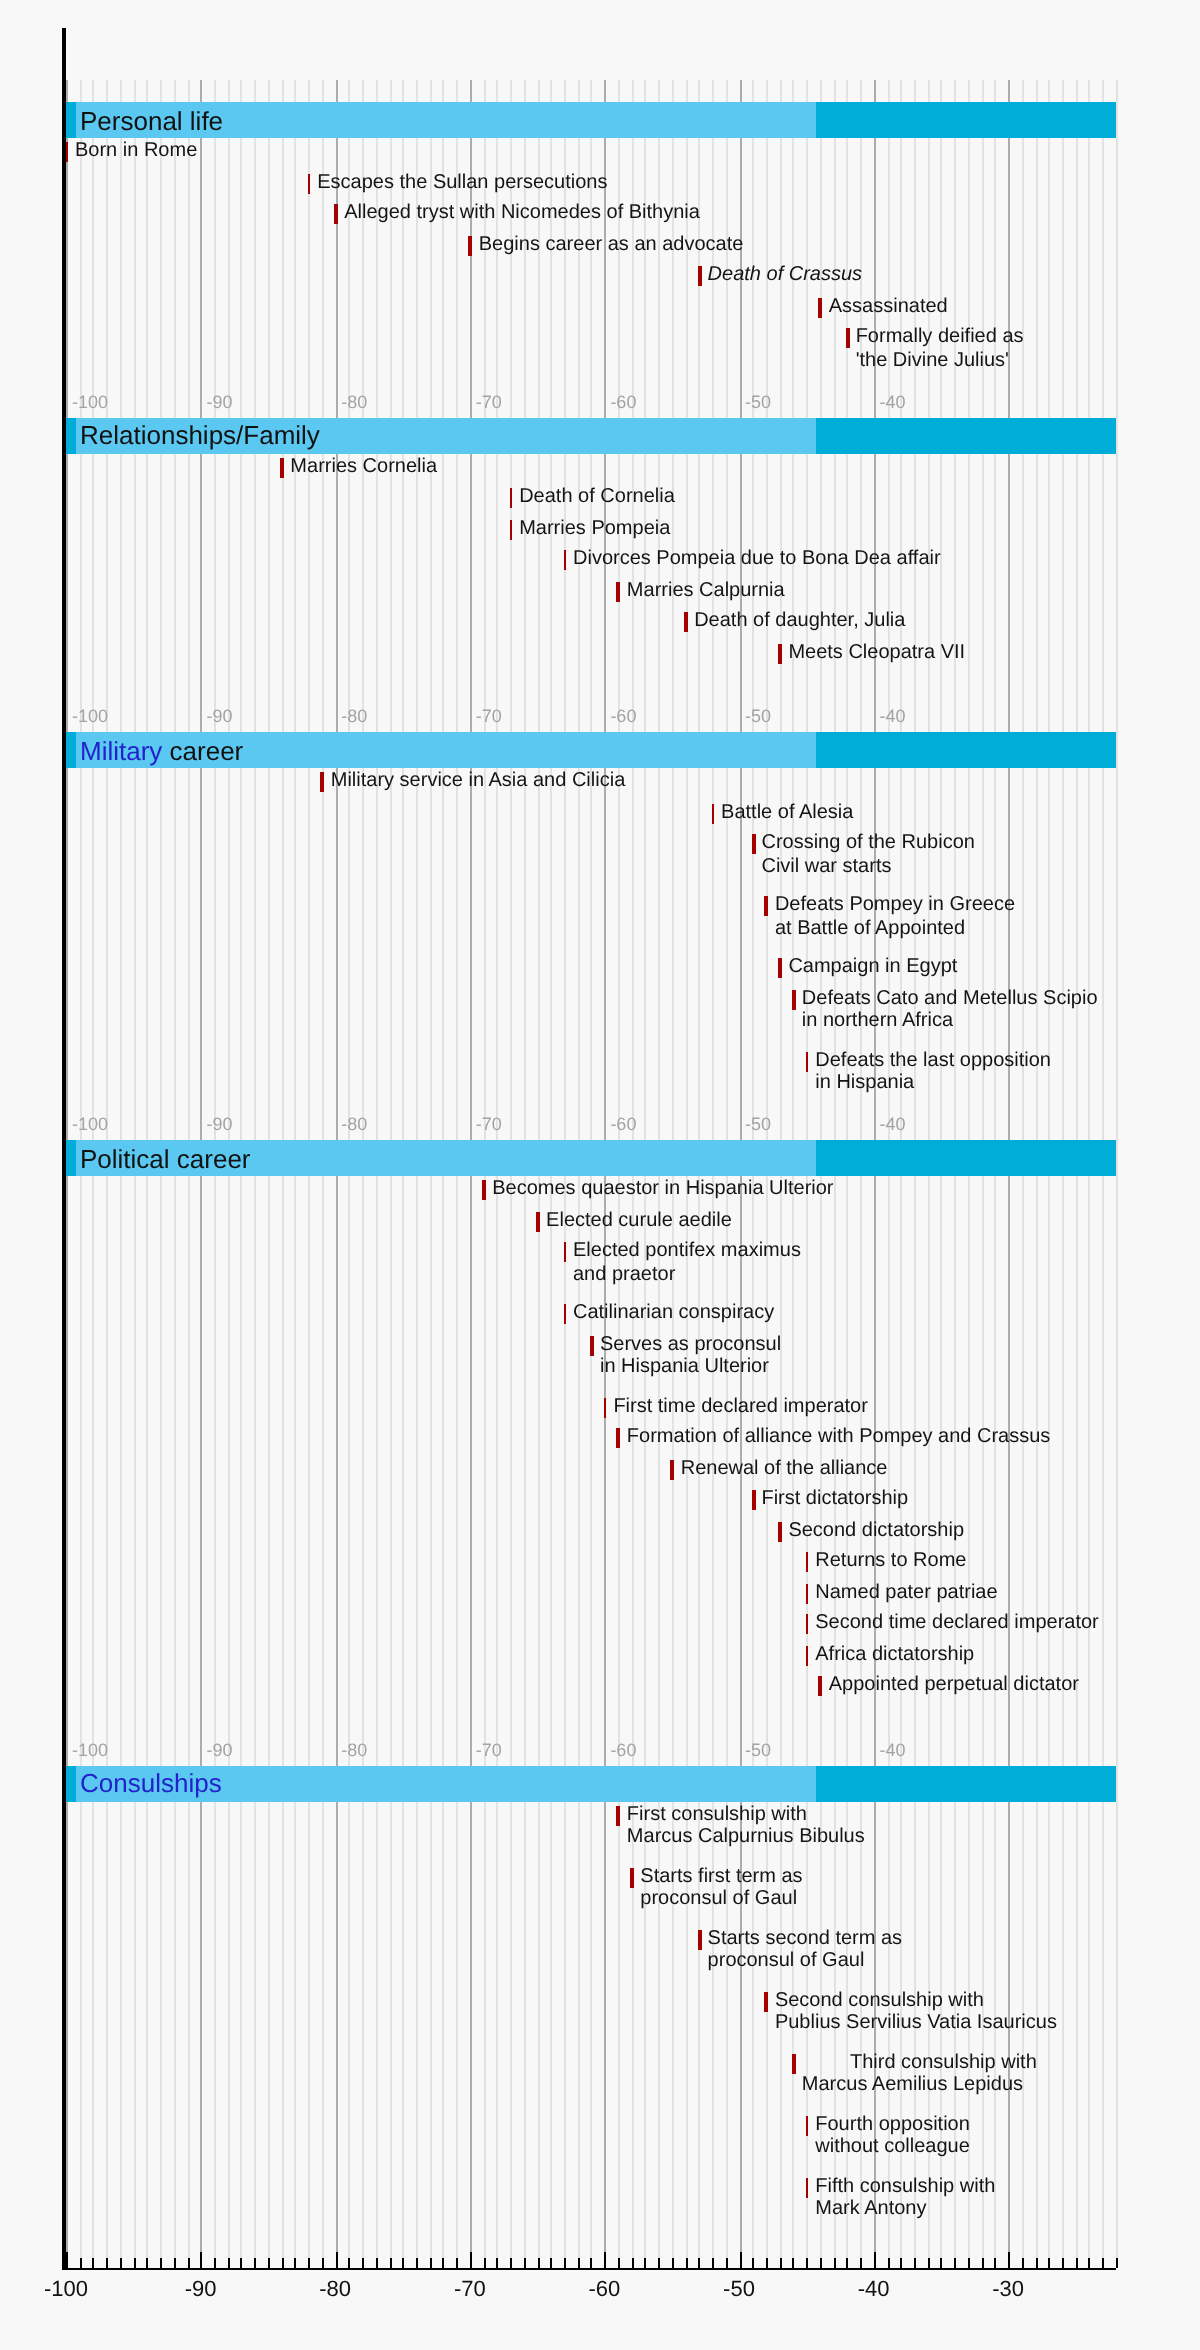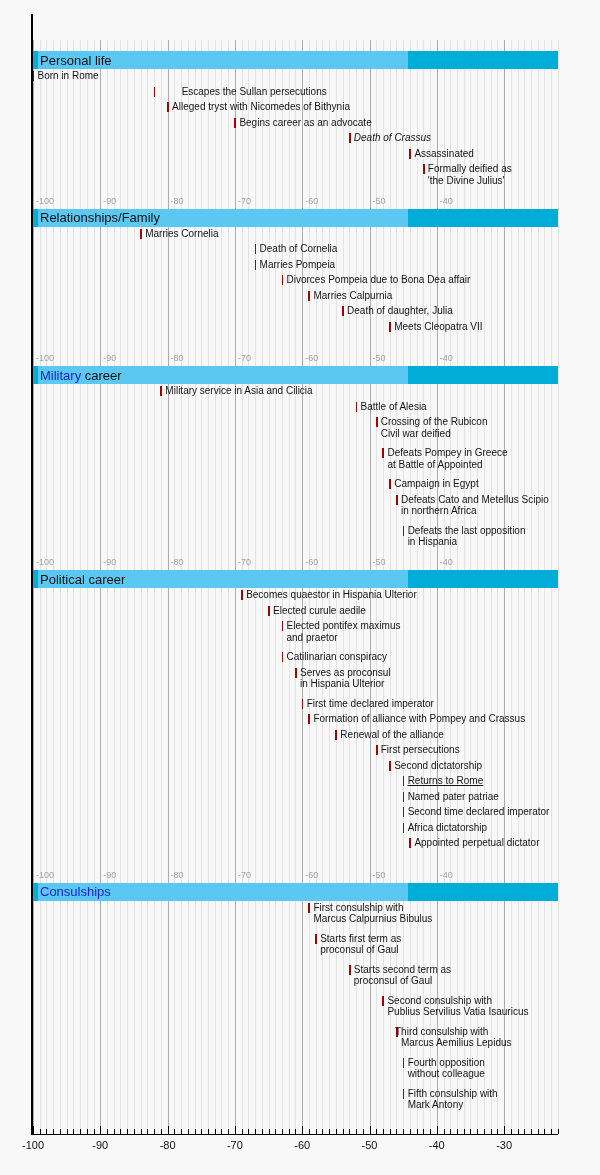--- a/index.html
+++ b/index.html
@@ -106,21 +106,21 @@
       <div class="abs" style="left: 544.48px; top: 40px; width: 1px; height: 1093.5px; background: rgb(226, 226, 226);"></div>
       <div class="abs" style="left: 551.21px; top: 40px; width: 1px; height: 1093.5px; background: rgb(226, 226, 226);"></div>
       <div class="abs" style="left: 557.94px; top: 40px; width: 1px; height: 1093.5px; background: rgb(226, 226, 226);"></div>
       <div class="abs" style="left: 31.5px; top: 51px; width: 6.211px; height: 18px; background: rgb(0, 172, 216);"></div>
       <div class="abs" style="left: 37.711px; top: 51px; width: 370.15px; height: 18px; background: rgb(90, 200, 240);"></div>
       <div class="abs" style="left: 407.861px; top: 51px; width: 150.139px; height: 18px; background: rgb(0, 172, 216);"></div>
       <div class="abs bar-title" style="left: 40px; top: 53.5px; color: rgb(17, 17, 17);"><span style="color: rgb(17, 17, 17);">Personal life</span></div>
       <div class="abs" style="left: 32.5px; top: 71px; width: 1.8px; height: 10px; background: rgb(164, 0, 0);"></div>
       <div class="abs evt-line" style="left: 37.5px; top: 70px; color: rgb(20, 20, 20);">Born in Rome</div>
       <div class="abs" style="left: 153.64px; top: 86.5px; width: 1.8px; height: 10px; background: rgb(164, 0, 0);"></div>
-      <div class="abs evt-line" style="left: 158.64px; top: 85.5px; color: rgb(20, 20, 20); margin-left: 23px;">Escapes the Sullan persecutions</div>
+      <div class="abs evt-line" style="left: 158.64px; top: 85.5px; color: rgb(20, 20, 20);">Escapes the Sullan persecutions</div>
       <div class="abs" style="left: 167.1px; top: 102px; width: 1.8px; height: 10px; background: rgb(164, 0, 0);"></div>
       <div class="abs evt-line" style="left: 172.1px; top: 101px; color: rgb(20, 20, 20);">Alleged tryst with Nicomedes of Bithynia</div>
       <div class="abs" style="left: 234.4px; top: 117.5px; width: 1.8px; height: 10px; background: rgb(164, 0, 0);"></div>
       <div class="abs evt-line" style="left: 239.4px; top: 116.5px; color: rgb(20, 20, 20);">Begins career as an advocate</div>
       <div class="abs" style="left: 348.81px; top: 133px; width: 1.8px; height: 10px; background: rgb(164, 0, 0);"></div>
       <div class="abs evt-line" style="left: 353.81px; top: 132px; color: rgb(20, 20, 20); font-style: italic;">Death of Crassus</div>
       <div class="abs" style="left: 409.38px; top: 148.5px; width: 1.8px; height: 10px; background: rgb(164, 0, 0);"></div>
       <div class="abs evt-line" style="left: 414.38px; top: 147.5px; color: rgb(20, 20, 20);">Assassinated</div>
       <div class="abs" style="left: 422.84px; top: 164px; width: 1.8px; height: 10px; background: rgb(164, 0, 0);"></div>
       <div class="abs evt-line" style="left: 427.84px; top: 163px; color: rgb(20, 20, 20);">Formally deified as</div>
@@ -160,21 +160,21 @@
       <div class="abs" style="left: 31.5px; top: 366px; width: 6.211px; height: 18px; background: rgb(0, 172, 216);"></div>
       <div class="abs" style="left: 37.711px; top: 366px; width: 370.15px; height: 18px; background: rgb(90, 200, 240);"></div>
       <div class="abs" style="left: 407.861px; top: 366px; width: 150.139px; height: 18px; background: rgb(0, 172, 216);"></div>
       <div class="abs bar-title" style="left: 40px; top: 368.5px; color: rgb(17, 17, 17);"><span style="color: rgb(34, 34, 204);">Military</span><span style="color: rgb(17, 17, 17);"> career</span></div>
       <div class="abs" style="left: 160.37px; top: 386px; width: 1.8px; height: 10px; background: rgb(164, 0, 0);"></div>
       <div class="abs evt-line" style="left: 165.37px; top: 385px; color: rgb(20, 20, 20);">Military service in Asia and Cilicia</div>
       <div class="abs" style="left: 355.54px; top: 401.5px; width: 1.8px; height: 10px; background: rgb(164, 0, 0);"></div>
       <div class="abs evt-line" style="left: 360.54px; top: 400.5px; color: rgb(20, 20, 20);">Battle of Alesia</div>
       <div class="abs" style="left: 375.73px; top: 417px; width: 1.8px; height: 10px; background: rgb(164, 0, 0);"></div>
       <div class="abs evt-line" style="left: 380.73px; top: 416px; color: rgb(20, 20, 20);">Crossing of the Rubicon</div>
-      <div class="abs evt-line" style="left: 380.73px; top: 427.5px; color: rgb(20, 20, 20);">Civil war deified</div>
+      <div class="abs evt-line" style="left: 380.73px; top: 427.5px; color: rgb(20, 20, 20);">Civil war starts</div>
       <div class="abs" style="left: 382.46px; top: 448px; width: 1.8px; height: 10px; background: rgb(164, 0, 0);"></div>
       <div class="abs evt-line" style="left: 387.46px; top: 447px; color: rgb(20, 20, 20);">Defeats Pompey in Greece</div>
       <div class="abs evt-line" style="left: 387.46px; top: 458.5px; color: rgb(20, 20, 20);">at Battle of Appointed</div>
       <div class="abs" style="left: 389.19px; top: 479px; width: 1.8px; height: 10px; background: rgb(164, 0, 0);"></div>
       <div class="abs evt-line" style="left: 394.19px; top: 478px; color: rgb(20, 20, 20);">Campaign in Egypt</div>
       <div class="abs" style="left: 395.92px; top: 494.5px; width: 1.8px; height: 10px; background: rgb(164, 0, 0);"></div>
       <div class="abs evt-line" style="left: 400.92px; top: 493.5px; color: rgb(20, 20, 20);">Defeats Cato and Metellus Scipio</div>
       <div class="abs evt-line" style="left: 400.92px; top: 505px; color: rgb(20, 20, 20);">in northern Africa</div>
       <div class="abs" style="left: 402.65px; top: 525.5px; width: 1.8px; height: 10px; background: rgb(164, 0, 0);"></div>
       <div class="abs evt-line" style="left: 407.65px; top: 524.5px; color: rgb(20, 20, 20);">Defeats the last opposition</div>
@@ -202,25 +202,25 @@
       <div class="abs" style="left: 294.97px; top: 667.5px; width: 1.8px; height: 10px; background: rgb(164, 0, 0);"></div>
       <div class="abs evt-line" style="left: 299.97px; top: 666.5px; color: rgb(20, 20, 20);">Serves as proconsul</div>
       <div class="abs evt-line" style="left: 299.97px; top: 678px; color: rgb(20, 20, 20);">in Hispania Ulterior</div>
       <div class="abs" style="left: 301.7px; top: 698.5px; width: 1.8px; height: 10px; background: rgb(164, 0, 0);"></div>
       <div class="abs evt-line" style="left: 306.7px; top: 697.5px; color: rgb(20, 20, 20);">First time declared imperator</div>
       <div class="abs" style="left: 308.43px; top: 714px; width: 1.8px; height: 10px; background: rgb(164, 0, 0);"></div>
       <div class="abs evt-line" style="left: 313.43px; top: 713px; color: rgb(20, 20, 20);">Formation of alliance with Pompey and Crassus</div>
       <div class="abs" style="left: 335.35px; top: 729.5px; width: 1.8px; height: 10px; background: rgb(164, 0, 0);"></div>
       <div class="abs evt-line" style="left: 340.35px; top: 728.5px; color: rgb(20, 20, 20);">Renewal of the alliance</div>
       <div class="abs" style="left: 375.73px; top: 745px; width: 1.8px; height: 10px; background: rgb(164, 0, 0);"></div>
-      <div class="abs evt-line" style="left: 380.73px; top: 744px; color: rgb(20, 20, 20);">First persecutions</div>
+      <div class="abs evt-line" style="left: 380.73px; top: 744px; color: rgb(20, 20, 20);">First dictatorship</div>
       <div class="abs" style="left: 389.19px; top: 760.5px; width: 1.8px; height: 10px; background: rgb(164, 0, 0);"></div>
       <div class="abs evt-line" style="left: 394.19px; top: 759.5px; color: rgb(20, 20, 20);">Second dictatorship</div>
       <div class="abs" style="left: 402.65px; top: 776px; width: 1.8px; height: 10px; background: rgb(164, 0, 0);"></div>
-      <div class="abs evt-line" style="left: 407.65px; top: 775px; color: rgb(20, 20, 20); text-decoration: underline;">Returns to Rome</div>
+      <div class="abs evt-line" style="left: 407.65px; top: 775px; color: rgb(20, 20, 20);">Returns to Rome</div>
       <div class="abs" style="left: 402.65px; top: 791.5px; width: 1.8px; height: 10px; background: rgb(164, 0, 0);"></div>
       <div class="abs evt-line" style="left: 407.65px; top: 790.5px; color: rgb(20, 20, 20);">Named pater patriae</div>
       <div class="abs" style="left: 402.65px; top: 807px; width: 1.8px; height: 10px; background: rgb(164, 0, 0);"></div>
       <div class="abs evt-line" style="left: 407.65px; top: 806px; color: rgb(20, 20, 20);">Second time declared imperator</div>
       <div class="abs" style="left: 402.65px; top: 822.5px; width: 1.8px; height: 10px; background: rgb(164, 0, 0);"></div>
       <div class="abs evt-line" style="left: 407.65px; top: 821.5px; color: rgb(20, 20, 20);">Africa dictatorship</div>
       <div class="abs" style="left: 409.38px; top: 838px; width: 1.8px; height: 10px; background: rgb(164, 0, 0);"></div>
       <div class="abs evt-line" style="left: 414.38px; top: 837px; color: rgb(20, 20, 20);">Appointed perpetual dictator</div>
       <div class="abs strip-label" style="left: 36px; top: 869.5px; color: rgb(163, 163, 163);">-100</div>
       <div class="abs strip-label" style="left: 103.3px; top: 869.5px; color: rgb(163, 163, 163);">-90</div>
@@ -239,21 +239,21 @@
       <div class="abs" style="left: 315.16px; top: 933.5px; width: 1.8px; height: 10px; background: rgb(164, 0, 0);"></div>
       <div class="abs evt-line" style="left: 320.16px; top: 932.5px; color: rgb(20, 20, 20);">Starts first term as</div>
       <div class="abs evt-line" style="left: 320.16px; top: 944px; color: rgb(20, 20, 20);">proconsul of Gaul</div>
       <div class="abs" style="left: 348.81px; top: 964.5px; width: 1.8px; height: 10px; background: rgb(164, 0, 0);"></div>
       <div class="abs evt-line" style="left: 353.81px; top: 963.5px; color: rgb(20, 20, 20);">Starts second term as</div>
       <div class="abs evt-line" style="left: 353.81px; top: 975px; color: rgb(20, 20, 20);">proconsul of Gaul</div>
       <div class="abs" style="left: 382.46px; top: 995.5px; width: 1.8px; height: 10px; background: rgb(164, 0, 0);"></div>
       <div class="abs evt-line" style="left: 387.46px; top: 994.5px; color: rgb(20, 20, 20);">Second consulship with</div>
       <div class="abs evt-line" style="left: 387.46px; top: 1006px; color: rgb(20, 20, 20);">Publius Servilius Vatia Isauricus</div>
       <div class="abs" style="left: 395.92px; top: 1026.5px; width: 1.8px; height: 10px; background: rgb(164, 0, 0);"></div>
-      <div class="abs evt-line" style="left: 395px; top: 1025.5px; color: rgb(20, 20, 20); text-align: center;">Third consulship with</div>
+      <div class="abs evt-line" style="left: 425px; top: 1025.5px; color: rgb(20, 20, 20); text-align: center;">Third consulship with</div>
       <div class="abs evt-line" style="left: 400.92px; top: 1037px; color: rgb(20, 20, 20);">Marcus Aemilius Lepidus</div>
       <div class="abs" style="left: 402.65px; top: 1057.5px; width: 1.8px; height: 10px; background: rgb(164, 0, 0);"></div>
       <div class="abs evt-line" style="left: 407.65px; top: 1056.5px; color: rgb(20, 20, 20);">Fourth opposition</div>
       <div class="abs evt-line" style="left: 407.65px; top: 1068px; color: rgb(20, 20, 20);">without colleague</div>
       <div class="abs" style="left: 402.65px; top: 1088.5px; width: 1.8px; height: 10px; background: rgb(164, 0, 0);"></div>
       <div class="abs evt-line" style="left: 407.65px; top: 1087.5px; color: rgb(20, 20, 20);">Fifth consulship with</div>
       <div class="abs evt-line" style="left: 407.65px; top: 1099px; color: rgb(20, 20, 20);">Mark Antony</div>
       <div class="abs" style="left: 31px; top: 14px; width: 1.5px; height: 1121px; background: rgb(0, 0, 0);"></div>
       <div class="abs" style="left: 31px; top: 1133.5px; width: 527px; height: 1.5px; background: rgb(0, 0, 0);"></div>
       <div class="abs" style="left: 33px; top: 1125.5px; width: 1px; height: 8px; background: rgb(0, 0, 0);"></div>

